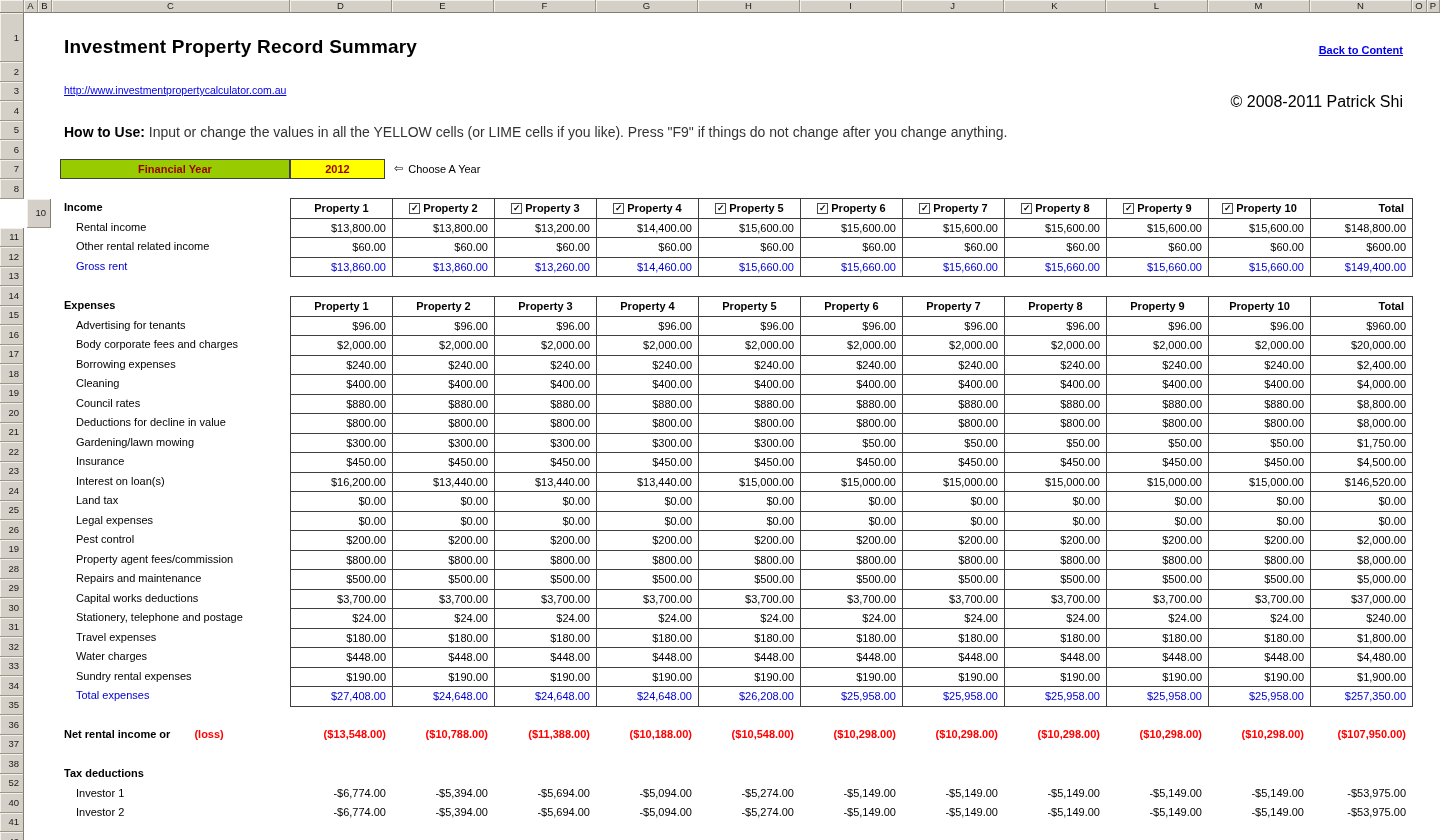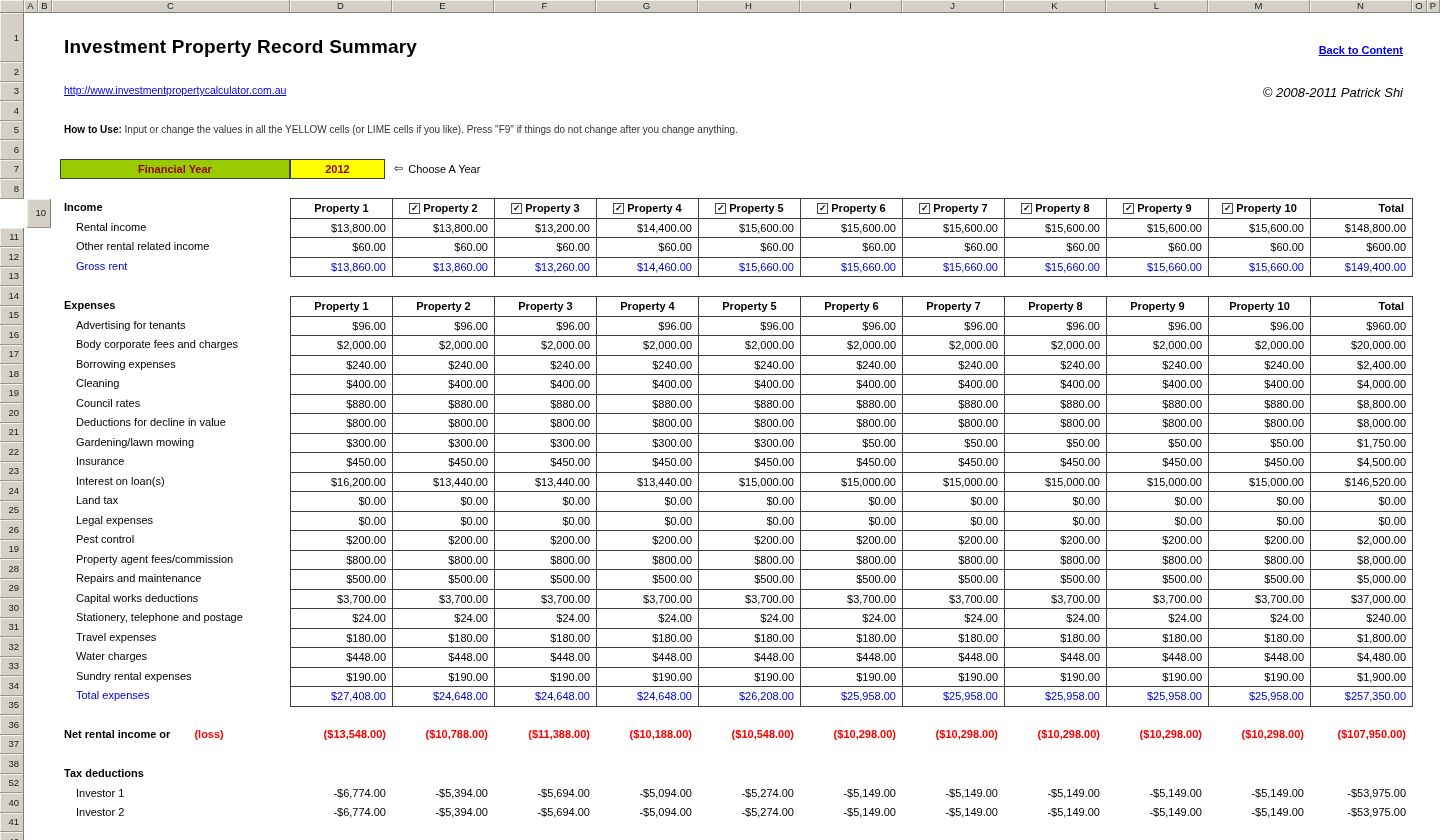--- a/index.html
+++ b/index.html
@@ -19,22 +19,22 @@
   .rowhead{ width:24px; background:#d4d0c8; border-right:1px solid #827e72;
         border-bottom:1px solid #9a968a; box-shadow:inset 1px 1px 0 #f2f0ea;
         font-size:9.5px; color:#1a1a1a; display:flex; align-items:center;
         justify-content:flex-end; padding-right:4px; }
 
   
   #title{ left:64px; top:36px; font-size:19px; font-weight:bold; letter-spacing:.2px; }
   #backlink{ right:37px; top:44px; font-size:11px; font-weight:bold; color:#0000ee;
         text-decoration:underline; cursor:pointer; }
   #website{ left:64px; top:84px; font-size:10.5px; color:#0000ee; text-decoration:underline; cursor:pointer; }
-  #copyright{ right:37px; top:85px; font-size:13px;font-style:italic; }
-  #howto{ left:64px; top:124px; font-size:10px; color:#333; }
+  #copyright{ right:37px; top:93px; font-size:16px; }
+  #howto{ left:64px; top:124px; font-size:14px; color:#333; }
   #howto b{ color:#000; }
 
   
   #fy-label{ left:60px; top:159px; width:230px; height:20px; background:#99cc00;
         border:1px solid var(--bc); color:#990000; font-weight:bold; text-align:center; line-height:18px; }
   #fy-value{ left:290px; top:159px; width:95px; height:20px; background:#ffff00;
         border:1px solid var(--bc); color:#990000; font-weight:bold; text-align:center;
         line-height:18px; cursor:pointer; }
   #fy-hint{ left:394px; top:162px; display:flex; gap:5px; align-items:center; }
 

